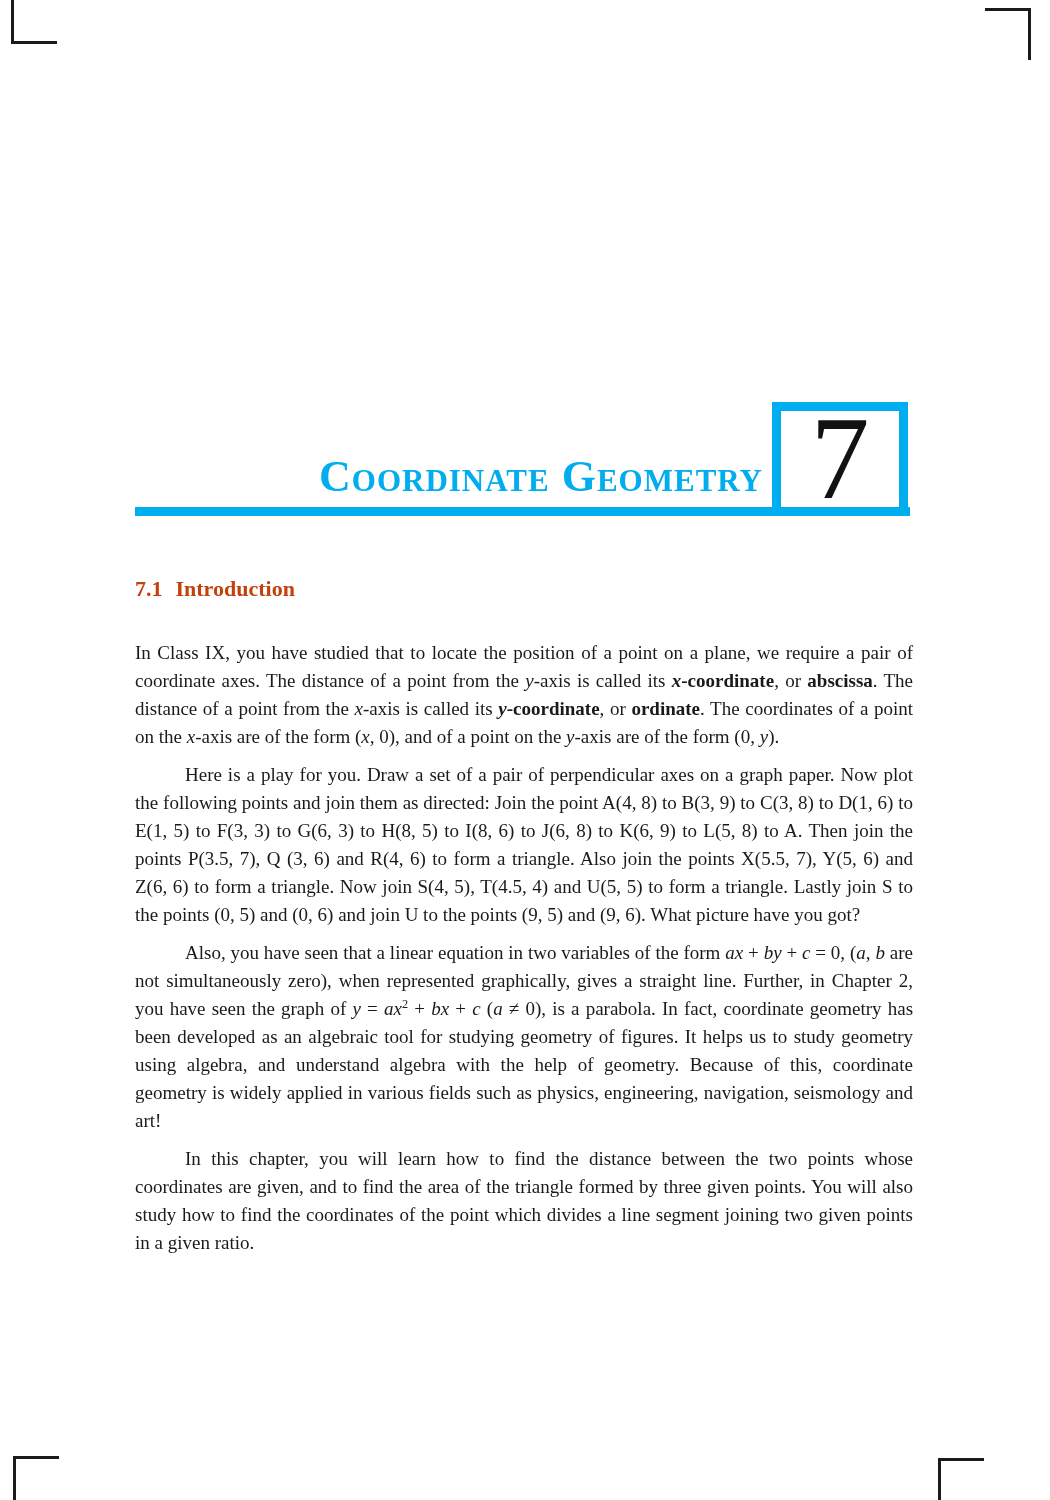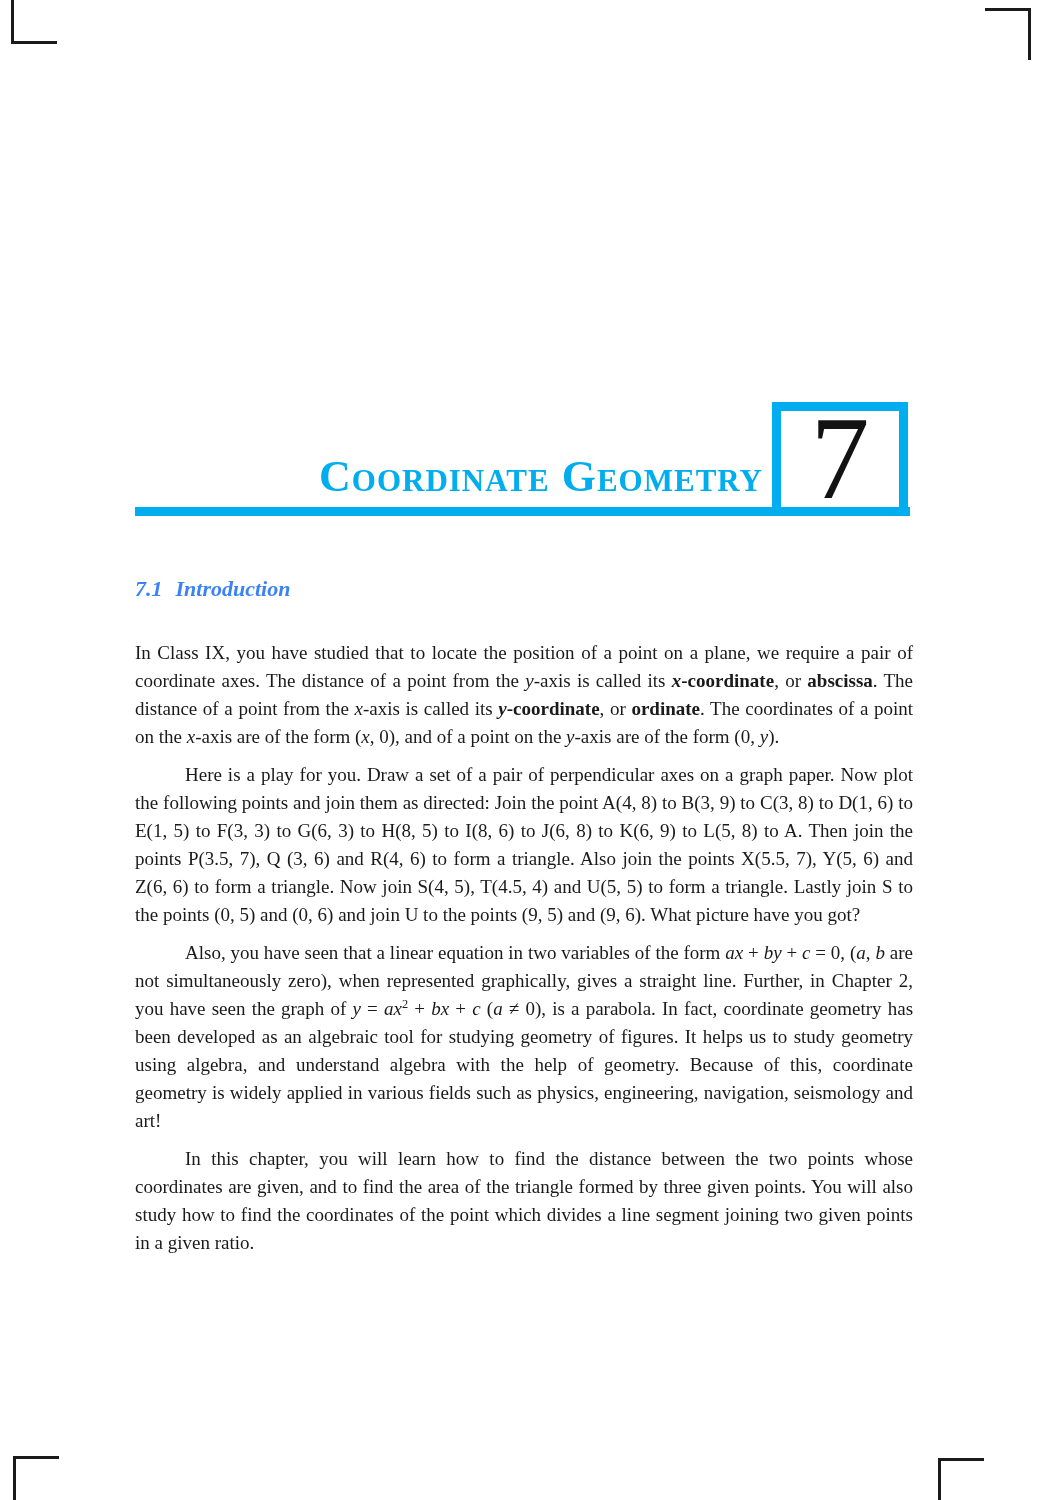--- a/index.html
+++ b/index.html
@@ -63,22 +63,21 @@
     z-index: 1;
   }
 
   
   .section-heading {
     position: absolute;
     left: 135px;
     top: 576px;
     font-size: 22px;
     font-weight: bold;
-    color: #3b82f6;
-    font-style: italic;
+    color: #c2410c;
   }
   .section-heading .sec-num { margin-right: 13px; }
 
   
   .body-text {
     position: absolute;
     left: 135px;
     top: 639px;
     width: 778px;
     font-size: 19px;

